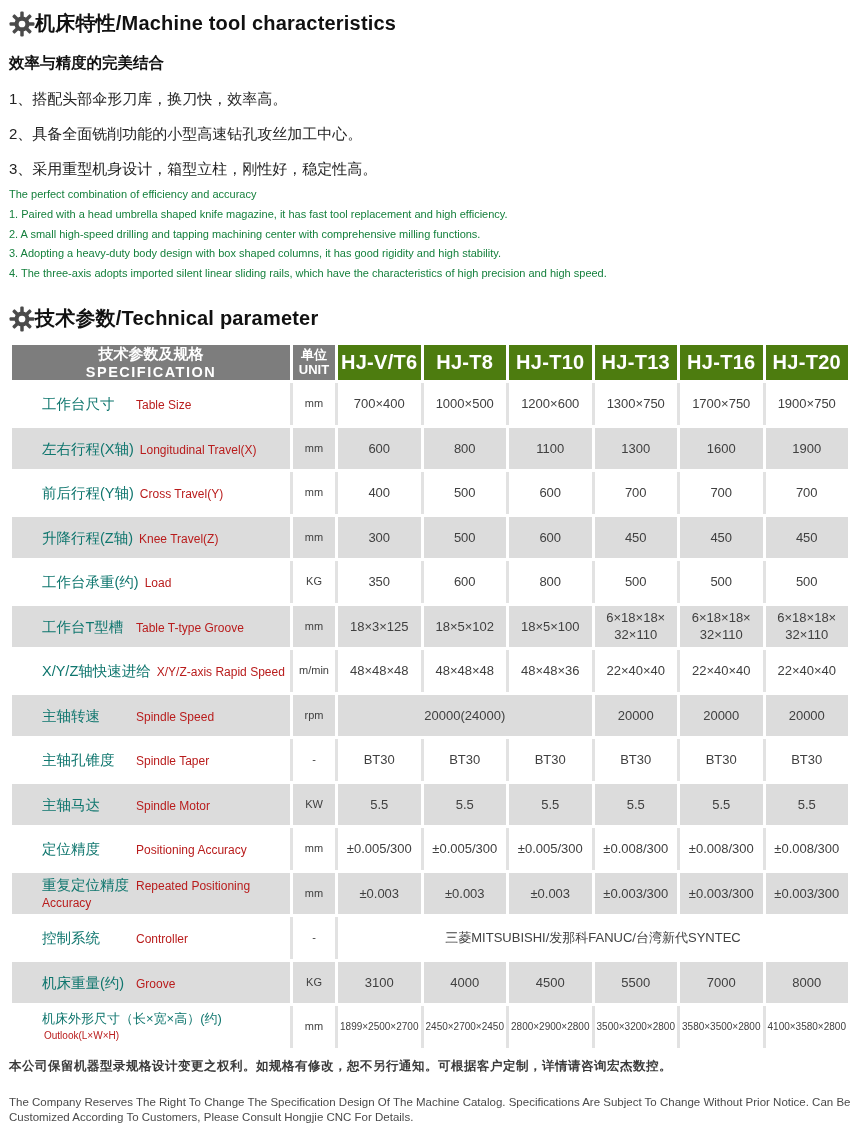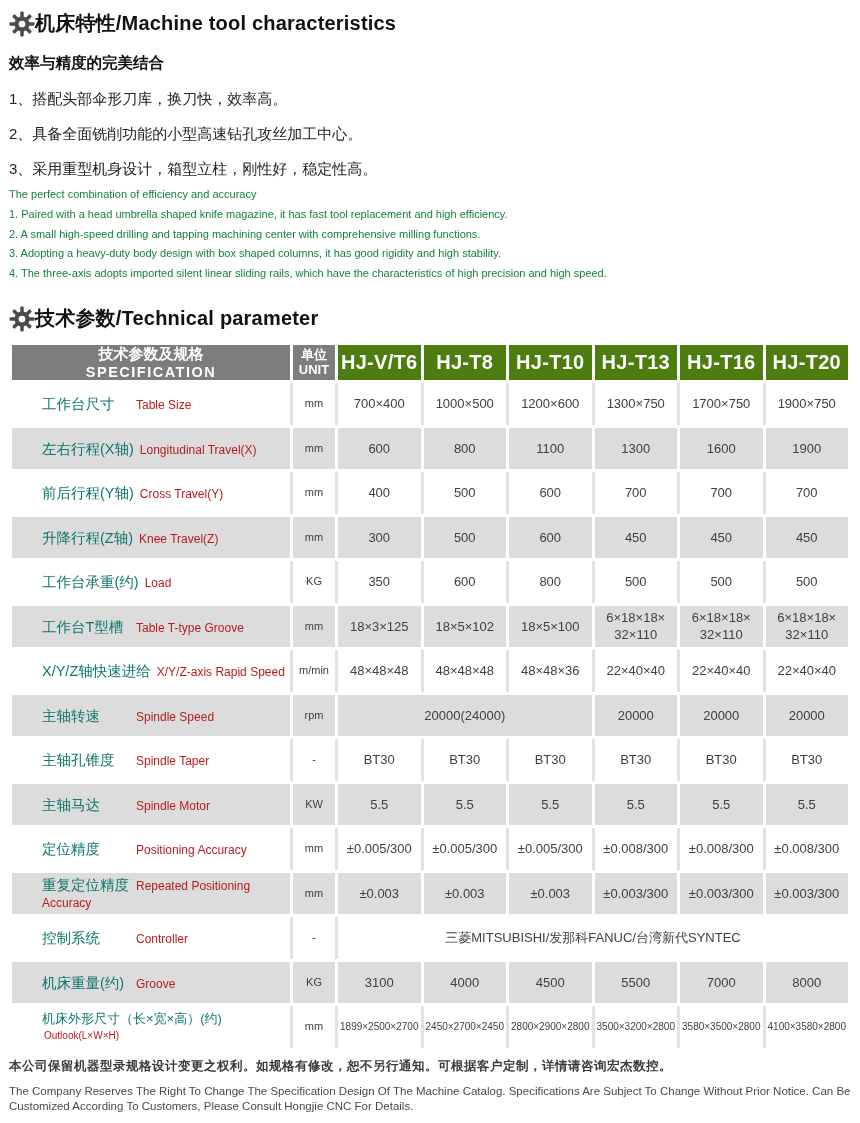--- a/index.html
+++ b/index.html
@@ -47,21 +47,21 @@
   td.lbl { text-align: left; padding-left: 30px; }
   td.lbl .cn { font-size: 14.5px; color: #0f766e; display: inline-block; min-width: 88px; }
   td.lbl .en { font-size: 12px; color: #b91c1c; margin-left: 6px; }
   td.unit { font-size: 11px; }
 
   tr.small td.val { font-size: 10px; letter-spacing: 0; }
   tr.small td.lbl .cn { font-size: 13px; min-width: 0; }
   tr.small td.lbl .en { font-size: 10px; margin-left: 2px; }
 
   .footer { margin-top: 7px; }
-  .footer .f-cn { font-size: 12.5px; font-weight: 700; color: #3a3a3a; margin-bottom: 9px; letter-spacing: .5px; }
+  .footer .f-cn { font-size: 12.5px; font-weight: 700; color: #3a3a3a; margin-bottom: 20px; letter-spacing: .5px; }
   .footer .f-en { font-size: 11.5px; color: #4a4a4a; line-height: 1.3; }
 </style>
 </head>
 <body>
 
 <div class="page">
 
   <div class="sec-head">
     <span class="gear">
       <svg viewBox="0 0 24 24" width="26" height="26" aria-hidden="true">

